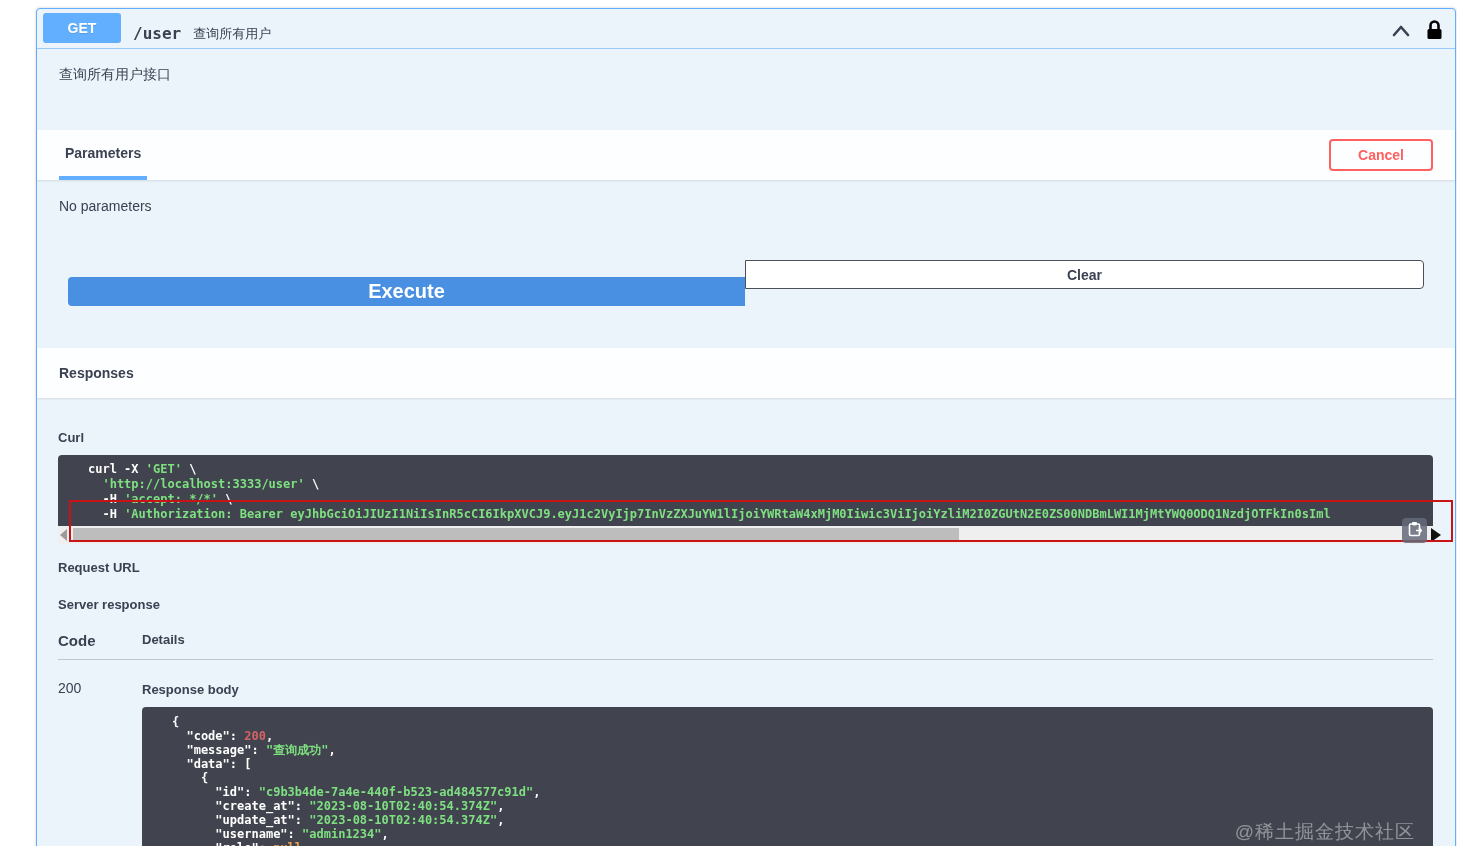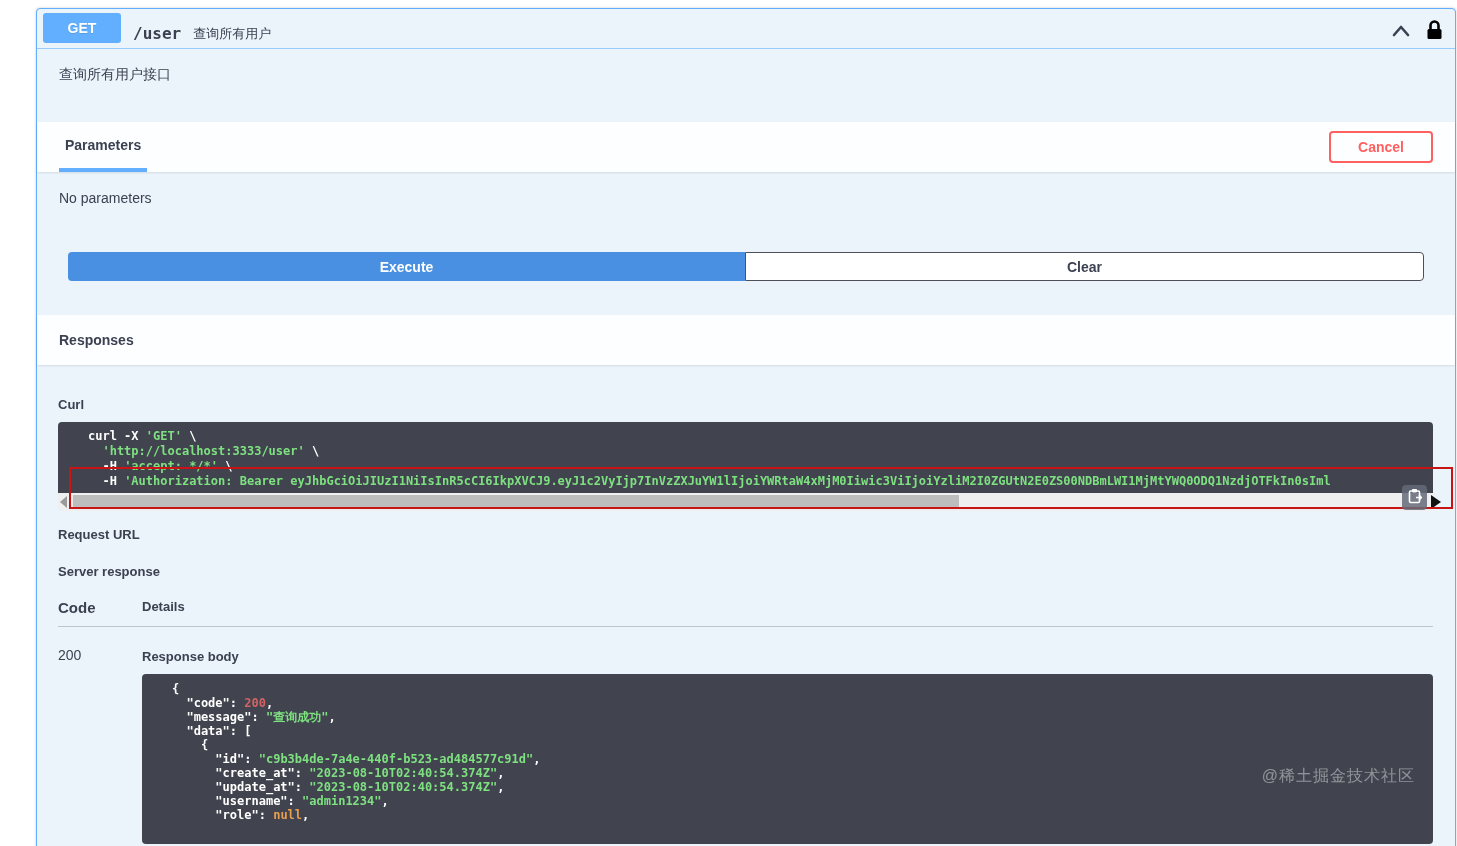--- a/index.html
+++ b/index.html
@@ -31,38 +31,38 @@
   .op-path{font-family:"DejaVu Sans Mono",monospace;font-weight:bold;font-size:16px;margin-left:12px;}
   .op-summary-text{font-size:13px;margin-left:12px;}
   .summary-spacer{flex:1;}
   .chevron-btn,.lock-btn{background:none;border:none;padding:0;cursor:pointer;display:flex;align-items:center;}
   .lock-btn{margin-left:14px;}
   
   .op-description{padding:17px 22px 38px;font-size:14px;}
   
   .section-header{
     background:rgba(255,255,255,.85);min-height:50px;display:flex;align-items:center;
-    padding:0 22px;box-shadow:0 1px 2px rgba(0,0,0,.10);
+    padding:0 22px;box-shadow:0 1px 2px rgba(0,0,0,.10);margin-top:8px;
   }
   .tab{
     display:flex;align-items:center;height:50px;padding:0 6px;
     border-bottom:4px solid var(--accent);font-weight:bold;font-size:14px;cursor:pointer;
   }
   .cancel-btn{
     margin-left:auto;background:transparent;border:2px solid var(--cancel);color:var(--cancel);
     border-radius:4px;padding:6px 27px;font-weight:bold;font-size:14px;cursor:pointer;
   }
   .section-title{font-weight:bold;font-size:14px;}
   
   .no-params{padding:18px 22px 46px;font-size:14px;}
   
   .btn-row{display:flex;padding:0 31px 34px;}
   .execute-btn{
     flex:1;height:29px;background:var(--execute);color:#fff;border:none;
-    border-radius:4px 0 0 4px;font-weight:bold;font-size:14px;cursor:pointer;
+    border-radius:4px 0 0 4px;font-weight:bold;font-size:20px;cursor:pointer;margin-top:17px;
   }
   .clear-btn{
     flex:1;height:29px;background:#fff;color:var(--text);border:1px solid #4d5059;
     border-radius:0 4px 4px 0;font-weight:bold;font-size:14px;cursor:pointer;
   }
   
   .responses-inner{padding:0 22px 30px 21px;}
   .block-label{font-weight:bold;font-size:13px;margin:30px 0 10px;}
   .code-block{
     background:var(--codebg);border-radius:4px 4px 0 0;margin:0;padding:7px 10px 4px;
@@ -101,22 +101,22 @@
   .resp-row{display:flex;padding-top:20px;}
   .status-code{font-size:14px;}
   .response-body-label{font-weight:bold;font-size:13px;margin:2px 0 10px;}
   .response-pre-wrap{position:relative;}
   .response-pre{
     background:var(--codebg);border-radius:4px;margin:0;padding:8px 10px;min-height:170px;
     font-family:"DejaVu Sans Mono",monospace;font-size:12px;font-weight:bold;
     line-height:14px;color:#fff;white-space:pre;overflow:hidden;
   }
   .watermark{
-    position:absolute;right:18px;top:92px;color:rgba(255,255,255,.42);
-    font-size:16px;letter-spacing:1px;pointer-events:none;
+    position:absolute;right:18px;top:112px;color:rgba(255,255,255,.42);
+    font-size:19px;letter-spacing:1px;pointer-events:none;
   }
   
   .tok-c{color:#fff;}
   .tok-p{color:#fff;}
   .tok-k{color:#fff;}
   .tok-s{color:var(--tokstr);}
   .tok-n{color:var(--toknum);}
   .tok-u{color:var(--toknull);}
   .code-line{min-height:1em;margin-left:20px;}
 </style>

